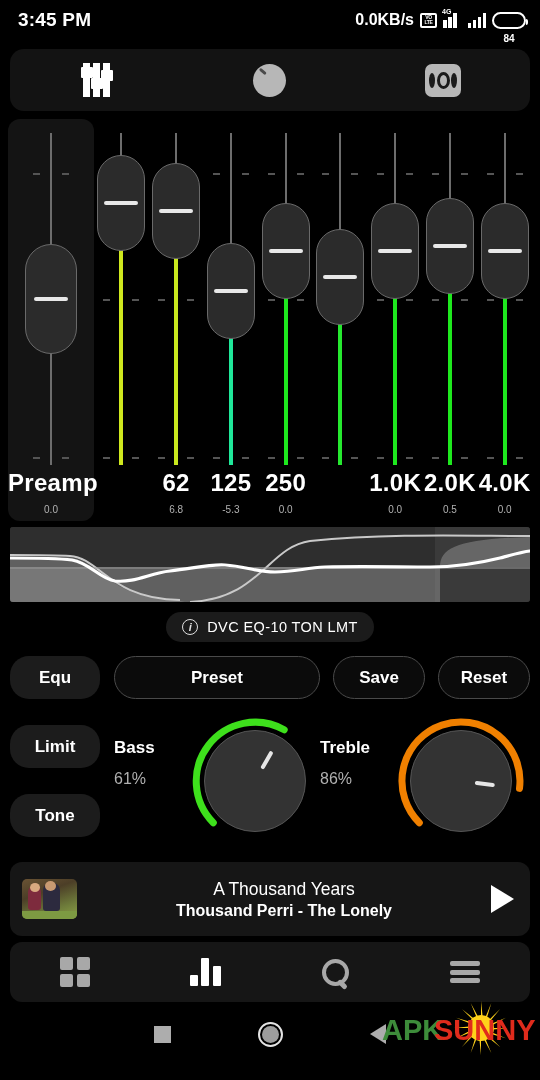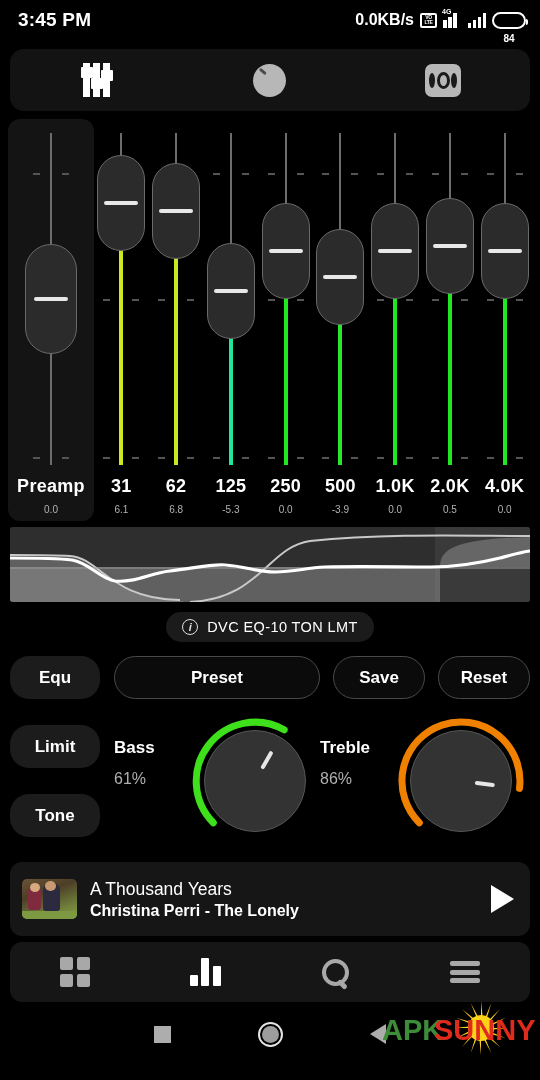--- a/index.html
+++ b/index.html
@@ -66,21 +66,21 @@
   .tickrow b { display:block; width:7px; height:2px; background:#555; }
   .tk-top { top:40px; } .tk-mid { top:50%; } .tk-bot { bottom:6px; }
 
   .thumb { position:absolute; left:50%; transform:translateX(-50%); width:48px; height:96px;
     background:#2b2b2b; border:1.2px solid #6a6a6a; border-radius:24px;
     display:flex; align-items:center; justify-content:center; }
   .thumb:after { content:""; width:34px; height:4px; background:#e8e8e8; border-radius:2px; }
   .slider-col.preamp .thumb { width:52px; height:110px; border-radius:26px; }
 
   .lbls { position:absolute; left:0; right:0; bottom:6px; text-align:center; }
-  .lbl-f { font-size:18px; font-weight:bold; color:#fff; letter-spacing:.3px; }
+  .lbl-f { font-size:24px; font-weight:bold; color:#fff; letter-spacing:.3px; }
   .lbl-v { font-size:10px; color:#b2b2b2; margin-top:7px; }
 
   
   .graph { margin:6px 10px 0; height:75px; background:#2e2e2e; border-radius:3px;
     position:relative; overflow:hidden; }
   .graph svg { display:block; width:100%; height:100%; }
 
   .badge-row { display:flex; justify-content:center; margin-top:10px; }
   .badge { background:#1b1b1b; border-radius:16px; height:30px; padding:0 16px;
     display:flex; align-items:center; gap:9px; }
@@ -118,21 +118,21 @@
     display:flex; align-items:center; padding:0 16px 0 12px; gap:13px; }
   .art { width:55px; height:40px; border-radius:5px; position:relative; overflow:hidden; flex:0 0 auto;
     background:linear-gradient(160deg,#6a5334 0%,#4c3e27 35%,#6d7a3a 70%,#8da447 100%); }
   .art .b1 { position:absolute; left:6px; top:7px; width:13px; height:24px; border-radius:6px 6px 3px 3px;
     background:#7d2b3d; }
   .art .b2 { position:absolute; left:21px; top:4px; width:17px; height:28px; border-radius:7px 7px 3px 3px;
     background:#2c2a3e; }
   .art .h1 { position:absolute; left:8px; top:4px; width:10px; height:9px; border-radius:50%; background:#d8a980; }
   .art .h2 { position:absolute; left:23px; top:2px; width:11px; height:10px; border-radius:50%; background:#c99a72; }
   .art .gr { position:absolute; left:0; right:0; bottom:0; height:8px; background:#7d9a42; }
-  .np-txt { flex:1; min-width:0; }
+  .np-txt { flex:1; min-width:0;text-align:center; }
   .np-title { font-size:17.5px; color:#fff; }
   .np-sub { font-size:16px; font-weight:bold; color:#fff; margin-top:2px; }
   .play-tri { width:0; height:0; border-left:23px solid #fff; border-top:14px solid transparent;
     border-bottom:14px solid transparent; flex:0 0 auto; }
 
   
   .nav { margin:6px 10px 0; height:60px; background:#161616; border-radius:12px; display:flex; }
   .nav-cell { flex:1; display:flex; align-items:center; justify-content:center; }
   .ic-grid { width:30px; height:30px; display:grid; grid-template-columns:1fr 1fr;
     grid-template-rows:1fr 1fr; gap:4px; }
@@ -248,24 +248,20 @@
           <div class="tickrow tk-mid">
             <b></b>
             <b></b>
           </div>
           <div class="tickrow tk-bot">
             <b></b>
             <b></b>
           </div>
           <div class="thumb" style="bottom: calc(79% - 48px);"></div>
         </div>
-        <div class="lbls">
-          <div class="lbl-f">31</div>
-          <div class="lbl-v">6.1</div>
-        </div>
       </div>
       <div class="slider-col">
         <div class="s-area">
           <div class="track"></div>
           <div class="track-fill" style="background: rgb(201, 232, 30); height: 76.5%;"></div>
           <div class="tickrow tk-top">
             <b></b>
             <b></b>
           </div>
           <div class="tickrow tk-mid">
@@ -339,24 +335,20 @@
           </div>
           <div class="tickrow tk-mid">
             <b></b>
             <b></b>
           </div>
           <div class="tickrow tk-bot">
             <b></b>
             <b></b>
           </div>
           <div class="thumb" style="bottom: calc(56.5% - 48px);"></div>
-        </div>
-        <div class="lbls">
-          <div class="lbl-f">500</div>
-          <div class="lbl-v">-3.9</div>
         </div>
       </div>
       <div class="slider-col">
         <div class="s-area">
           <div class="track"></div>
           <div class="track-fill" style="background: rgb(30, 232, 30); height: 64.5%;"></div>
           <div class="tickrow tk-top">
             <b></b>
             <b></b>
           </div>
@@ -490,21 +482,21 @@
 <div class="np">
   <div class="art">
     <div class="b1"></div>
       <div class="b2"></div>
       <div class="h1"></div>
       <div class="h2"></div>
       <div class="gr"></div>
   </div>
   <div class="np-txt">
     <div class="np-title">A Thousand Years</div>
-    <div class="np-sub">Christina Perri - The Lonely</div>
+    <div class="np-sub">Thousand Perri - The Lonely</div>
   </div>
   <div class="play-tri"></div>
 </div>
 
 <div class="nav">
   <div class="nav-cell">
     <div class="ic-grid">
         <b></b>
         <b></b>
         <b></b>

